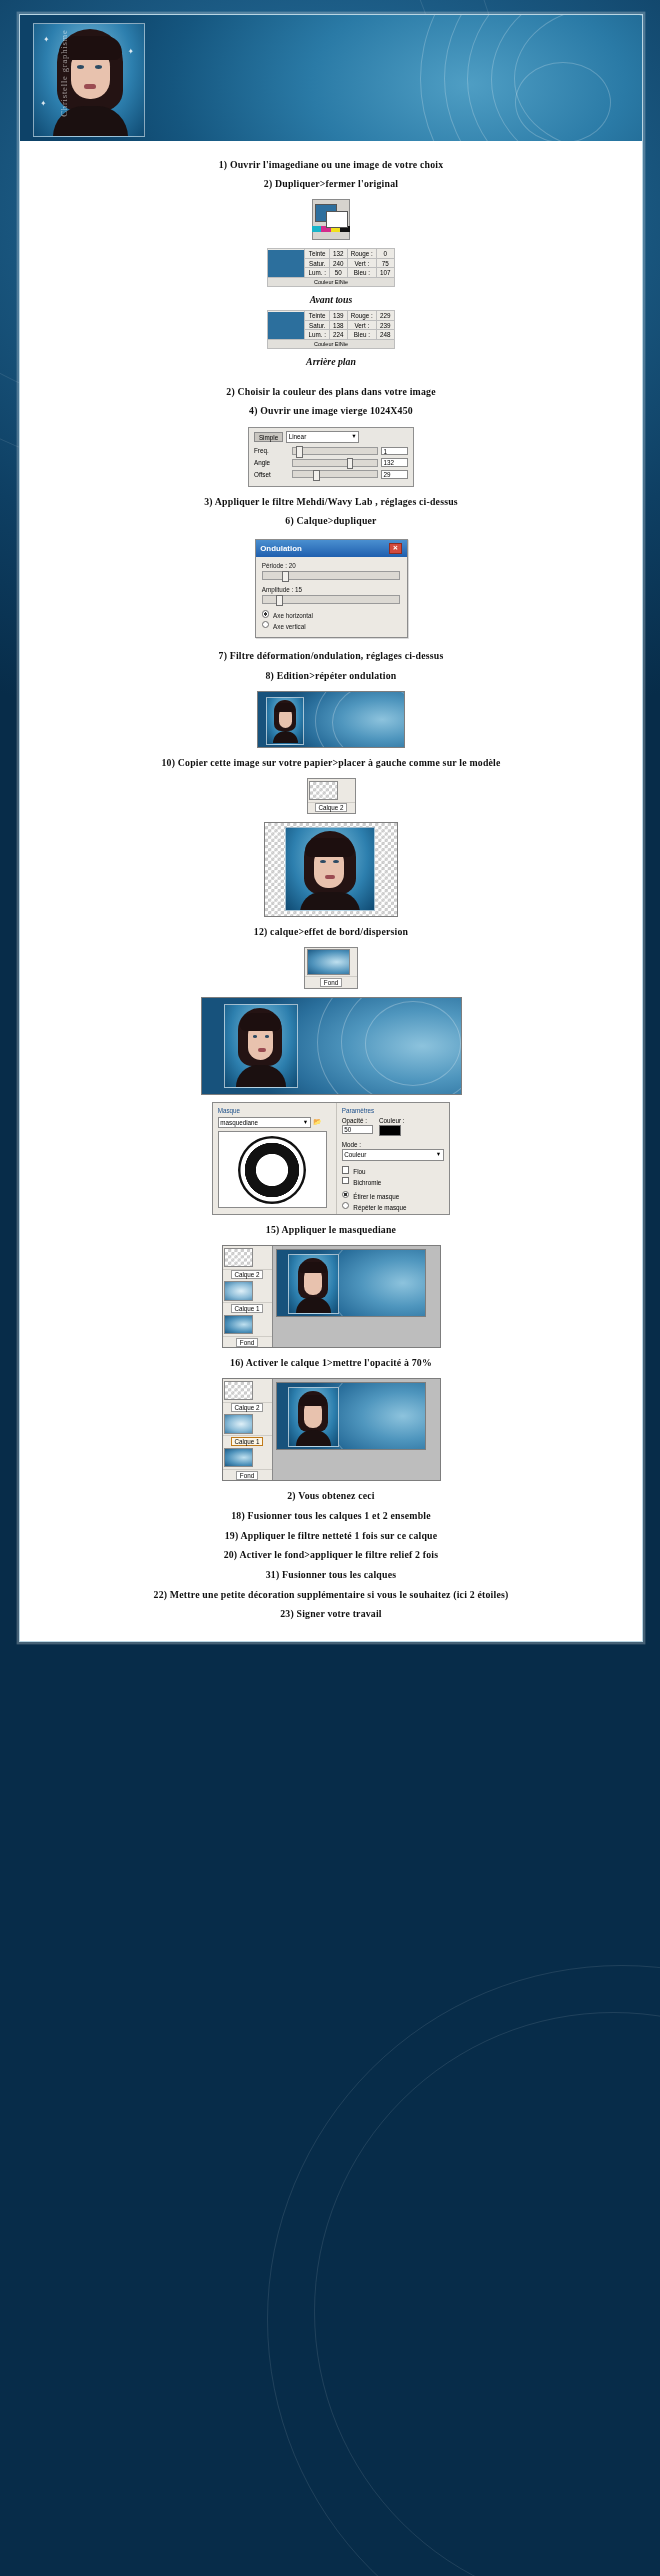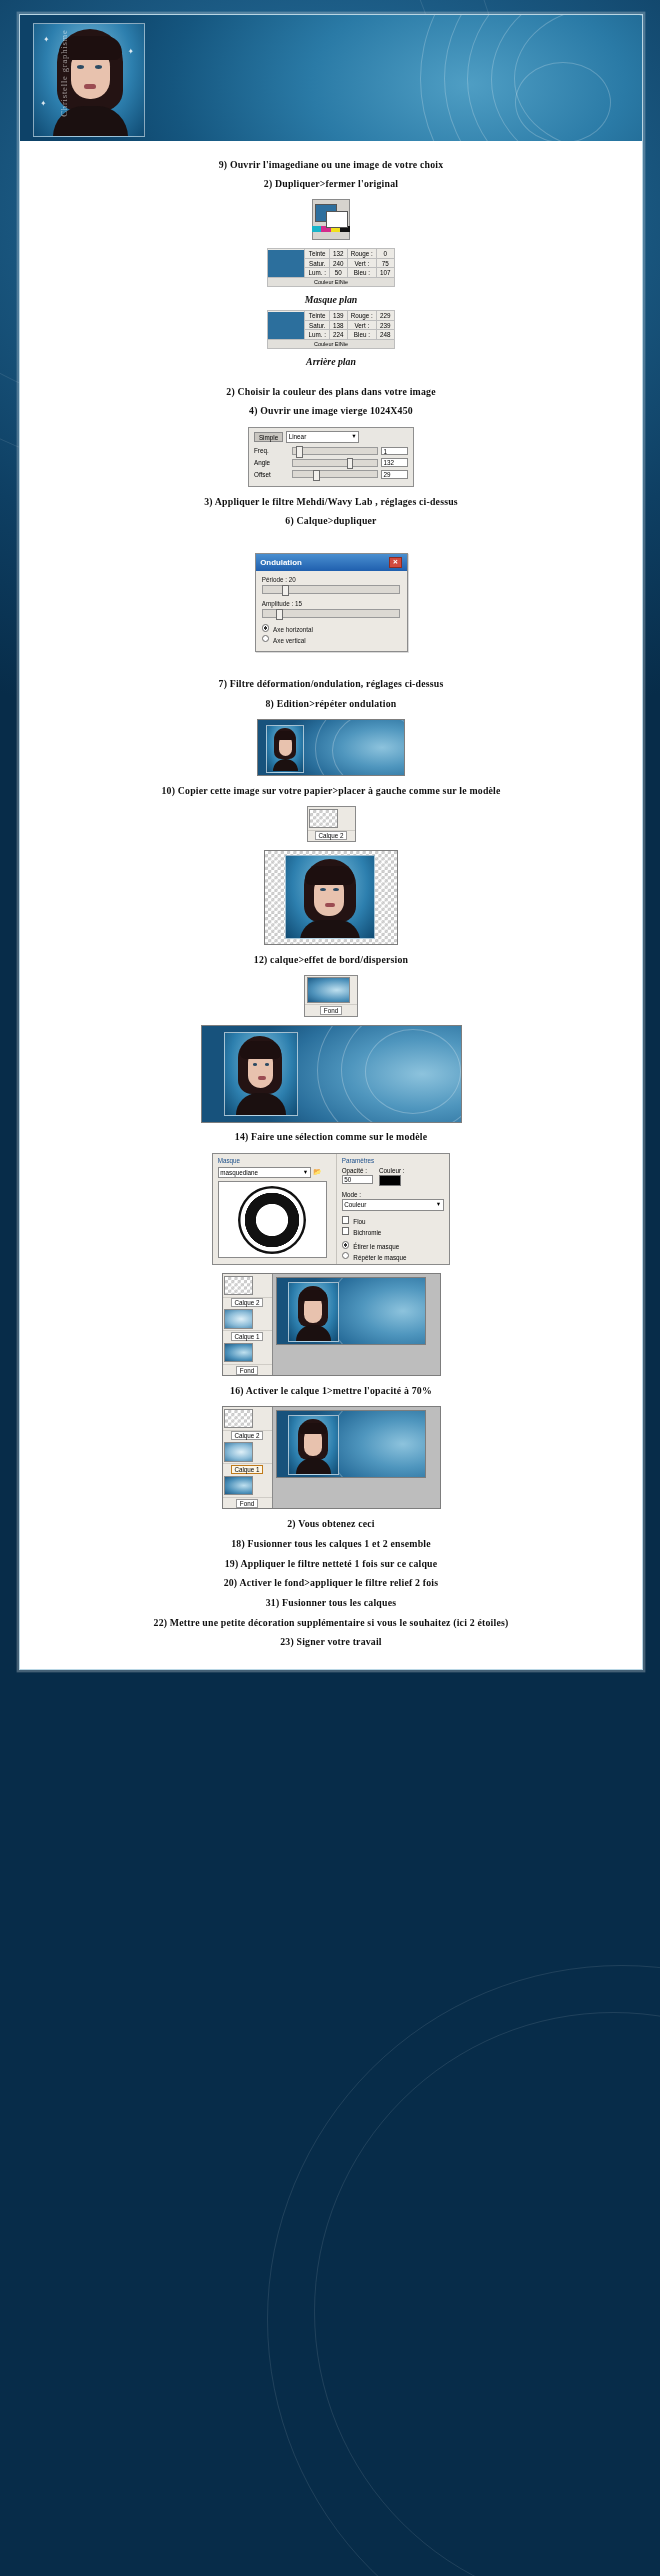--- a/index.html
+++ b/index.html
@@ -268,21 +268,21 @@
         <div class="shoulder"></div>
         <span class="sparkle" style="left:9.4px;top:11px;">✦</span>
         <span class="sparkle" style="left:94px;top:23.6px;">✦</span>
         <span class="sparkle" style="left:6.3px;top:75px;">✦</span>
         <div class="watermark">Christelle graphisme</div>
       </div>
     </div>
 
     <div class="content">
 
-      <div class="step">9) Ouvrir l'imagediane ou une image de votre choix</div>
+      <div class="step">1) Ouvrir l'imagediane ou une image de votre choix</div>
       <div class="step">2) Dupliquer&gt;fermer l'original</div>
 
       <div class="center" style="margin:7.9px 0;">
         <div class="swatchbox">
           <div style="position:relative;width:35px;height:20.4px;">
             <div class="swatch-front" style="position:absolute;left:1.6px;top:1.6px;"></div>
             <div style="position:absolute;left:12.6px;top:7.9px;width:20.4px;height:15.7px;background:#ffffff;border:0.8px solid #555;"></div>
           </div>
           <div class="cmybar"></div>
         </div>
@@ -312,21 +312,21 @@
             <td>Bleu :</td>
             <td>107</td>
           </tr>
           <tr>
             <td class="cap" colspan="5">Couleur ElNie</td>
           </tr>
         </tbody>
           </table>
       </div>
 
-      <div class="label">Masque plan</div>
+      <div class="label">Avant tous</div>
 
       <div class="center">
         <table class="colortable">
           <tbody>
               <tr>
             <td class="sw" rowspan="3">
               <div class="swatchcell" style="background:#2c6f9d;"></div>
             </td>
             <td>Teinte</td>
             <td>139</td>
@@ -386,21 +386,21 @@
                 <div class="knob" style="left:24%;"></div>
               </div>
             <div class="numbox">29</div>
           </div>
         </div>
       </div>
 
       <div class="step">3) Appliquer le filtre Mehdi/Wavy Lab , réglages ci-dessus</div>
       <div class="step">6) Calque&gt;dupliquer</div>
 
-      <div class="center" style="margin:25px 0;">
+      <div class="center" style="margin:11px 0;">
         <div class="dialog" style="width:151px;">
           <div class="title">
             <span>Ondulation</span>
             <span class="closebtn">✕</span>
           </div>
           <div class="body">
             <div>Période : 20</div>
             <div class="slider" style="margin:2.4px 0 6.3px 0;">
                 <div class="knob" style="left:14%;"></div>
               </div>
@@ -490,21 +490,20 @@
             <div style="position:absolute;left:23.6px;top:17.3px;width:25px;height:38px;background:#e8c2ae;border-radius:12.6px 12.6px 12.6px 12.6px;"></div>
             <div style="position:absolute;left:15px;top:8.6px;width:41px;height:17.3px;background:#1d0f0f;border-radius:20.4px 20.4px 9.4px 9.4px;"></div>
             <div style="position:absolute;left:28px;top:30px;width:4.7px;height:3.1px;background:#2b4a63;border-radius:50%;"></div>
             <div style="position:absolute;left:40px;top:30px;width:4.7px;height:3.1px;background:#2b4a63;border-radius:50%;"></div>
             <div style="position:absolute;left:33px;top:43px;width:8.6px;height:3.9px;background:#9b4c52;border-radius:4.7px;"></div>
             <div style="position:absolute;left:11px;top:60px;width:50px;height:22px;background:#1b1010;border-radius:25px 25px 0 0;"></div>
           </div>
         </div>
       </div>
 
-      <div class="step">14) Faire une sélection comme sur le modèle</div>
 
       <div class="center" style="margin:7.9px 0;">
         <div class="maskdlg">
           <div class="col" style="width:123px;">
             <div class="smalltitle">Masque</div>
             <div style="display:flex;gap:2.4px;align-items:center;margin-bottom:3.1px;">
               <div class="selbox" style="width:88px;">
                 <span>masquediane</span>
                 <span class="caret">▼</span>
               </div>
@@ -544,20 +543,21 @@
               <span>Étirer le masque</span>
             </div>
             <div style="margin-top:2.4px;">
               <span class="radio"></span>
               <span>Répéter le masque</span>
             </div>
           </div>
         </div>
       </div>
 
+      <div class="step">15) Appliquer le masquediane</div>
 
       <div class="center" style="margin:7.9px 0;">
         <div style="display:flex;border:0.8px solid #7d7d7d;background:#c3c3c3;">
           <div class="layerpal" style="width:49px;border:none;border-right:0.8px solid #8a8a8a;">
             <div class="layeritem">
               <div class="layerthumb checker"></div>
             </div>
             <div style="padding:1.6px;text-align:center;">
               <span class="layername">Calque 2</span>
             </div>

